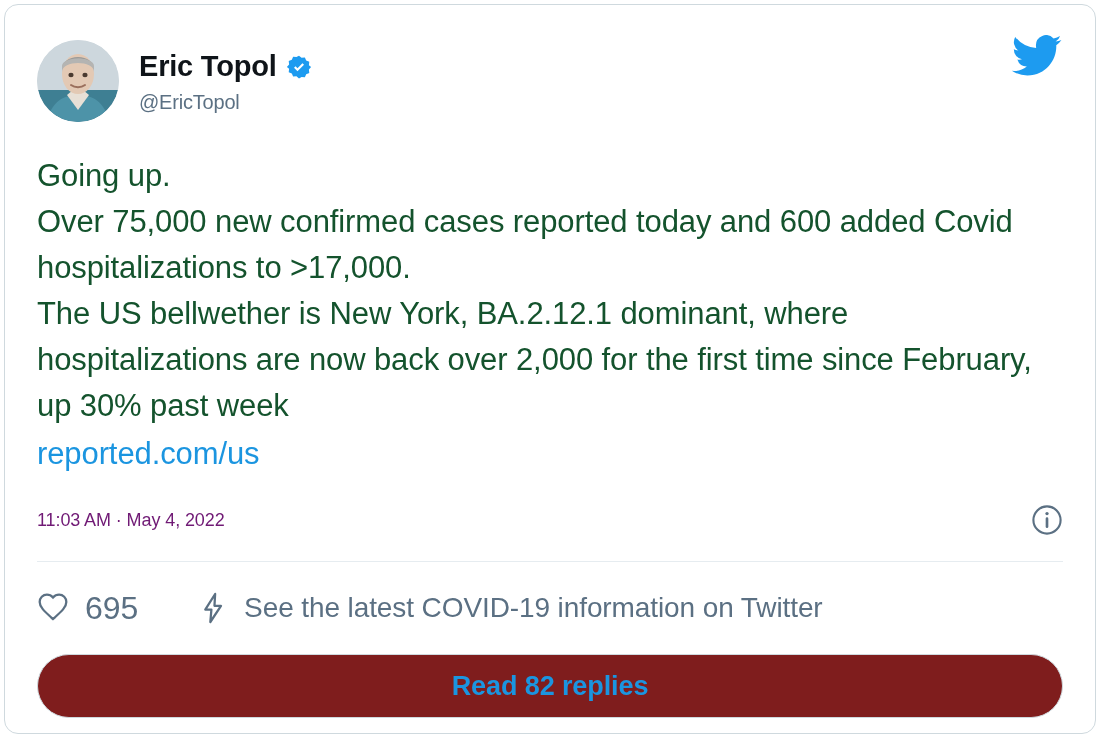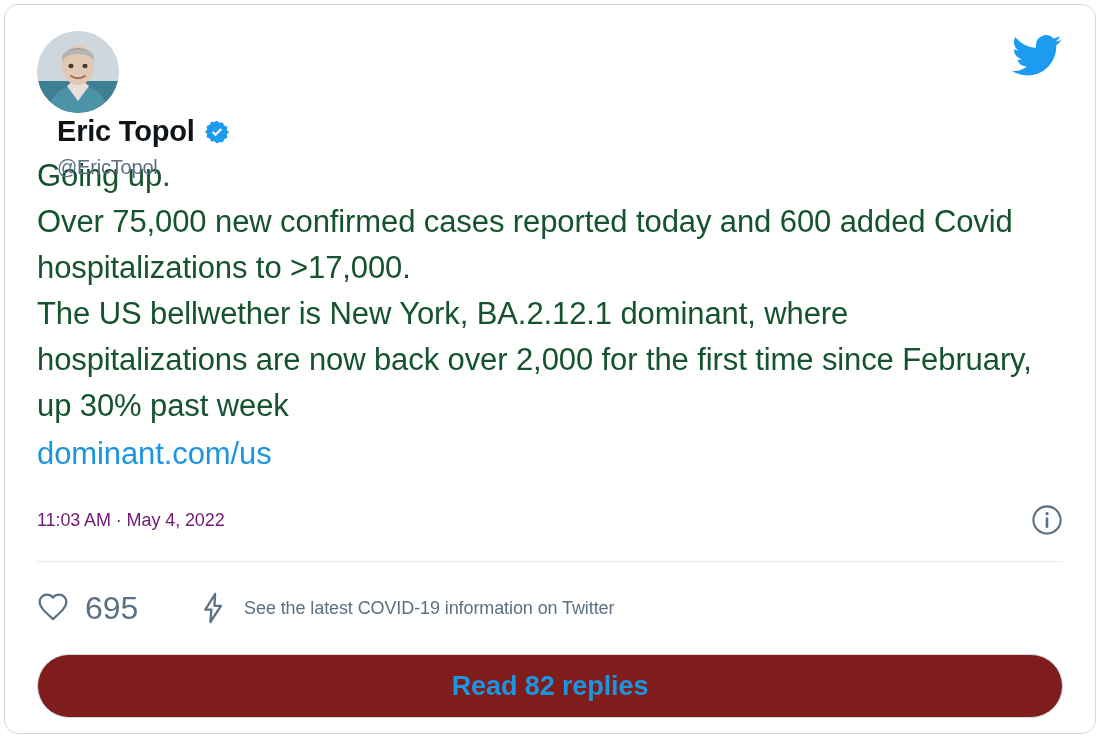--- a/index.html
+++ b/index.html
@@ -19,24 +19,23 @@
     margin: 4px;
     border: 1px solid #cfd9de;
     border-radius: 14px;
     background: #ffffff;
     padding: 26px 32px 0 32px;
   }
 
   
   .header {
     display: flex;
-    align-items: flex-start;
+    align-items: center;
     position: relative;
     height: 100px;
-    flex-direction: column;
   }
 
   .avatar {
     width: 82px;
     height: 82px;
     border-radius: 50%;
     flex: 0 0 82px;
     overflow: hidden;
     background: #d5dde2;
     position: relative;
@@ -159,21 +158,21 @@
     display: flex;
     align-items: center;
     margin-left: 62px;
   }
 
   .bolt-icon { width: 26px; height: 32px; }
   .bolt-icon svg { display: block; width: 26px; height: 32px; }
 
   .covid-text {
     margin-left: 18px;
-    font-size: 18px;
+    font-size: 28px;
     color: #5b7083;
     letter-spacing: -0.1px;
   }
 
   
   .replies-button {
     display: flex;
     align-items: center;
     justify-content: center;
     margin-top: 24px;
@@ -237,21 +236,21 @@
       <svg viewBox="0 0 24 20" xmlns="http://www.w3.org/2000/svg" aria-hidden="true">
         <path fill="#1d9bf0" d="M23.64 2.37c-.87.39-1.8.65-2.78.77a4.85 4.85 0 0 0 2.13-2.68 9.7 9.7 0 0 1-3.08 1.18A4.84 4.84 0 0 0 11.5 5.1c0 .38.04.75.12 1.1A13.74 13.74 0 0 1 1.64.9a4.84 4.84 0 0 0 1.5 6.46 4.8 4.8 0 0 1-2.19-.6v.06a4.84 4.84 0 0 0 3.88 4.75 4.87 4.87 0 0 1-2.19.08 4.85 4.85 0 0 0 4.52 3.36A9.72 9.72 0 0 1 0 17.08a13.7 13.7 0 0 0 7.42 2.18c8.9 0 13.77-7.38 13.77-13.78l-.02-.63a9.84 9.84 0 0 0 2.47-2.5z"></path>
       </svg>
     </div>
   </div>
 
   <div class="tweet-body">Going up.
 Over 75,000 new confirmed cases reported today and 600 added Covid hospitalizations to &gt;17,000.
 The US bellwether is New York, BA.2.12.1 dominant, where hospitalizations are now back over 2,000 for the first time since February, up 30% past week</div>
 
-  <a class="tweet-link" href="#">dominant.com/us</a>
+  <a class="tweet-link" href="#">reported.com/us</a>
 
   <div class="meta-row">
     <span class="timestamp">11:03 AM · May 4, 2022</span>
     <span class="info-icon">
       <svg viewBox="0 0 24 24" xmlns="http://www.w3.org/2000/svg" aria-hidden="true">
         <circle cx="12" cy="12" r="10.2" fill="none" stroke="#5b7083" stroke-width="1.6"></circle>
         <circle cx="12" cy="7.2" r="1.25" fill="#5b7083"></circle>
         <rect x="11" y="10" width="2" height="8" rx="1" fill="#5b7083"></rect>
       </svg>
     </span>

